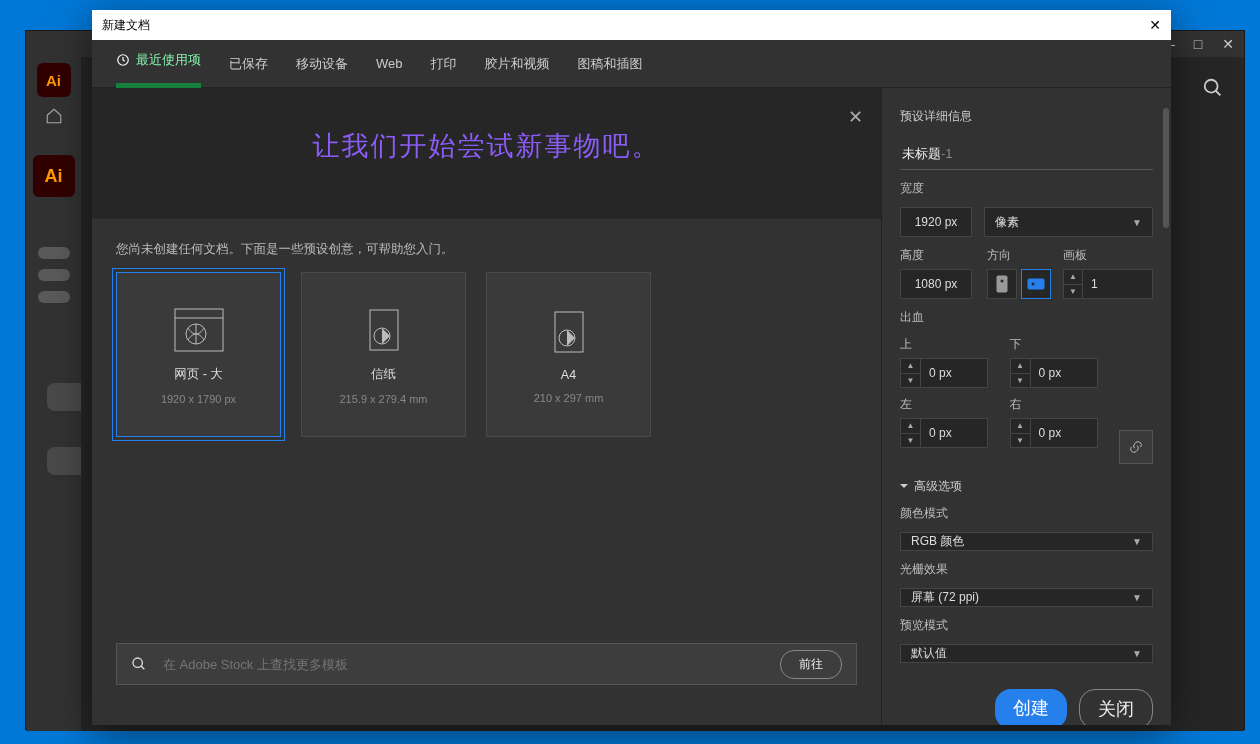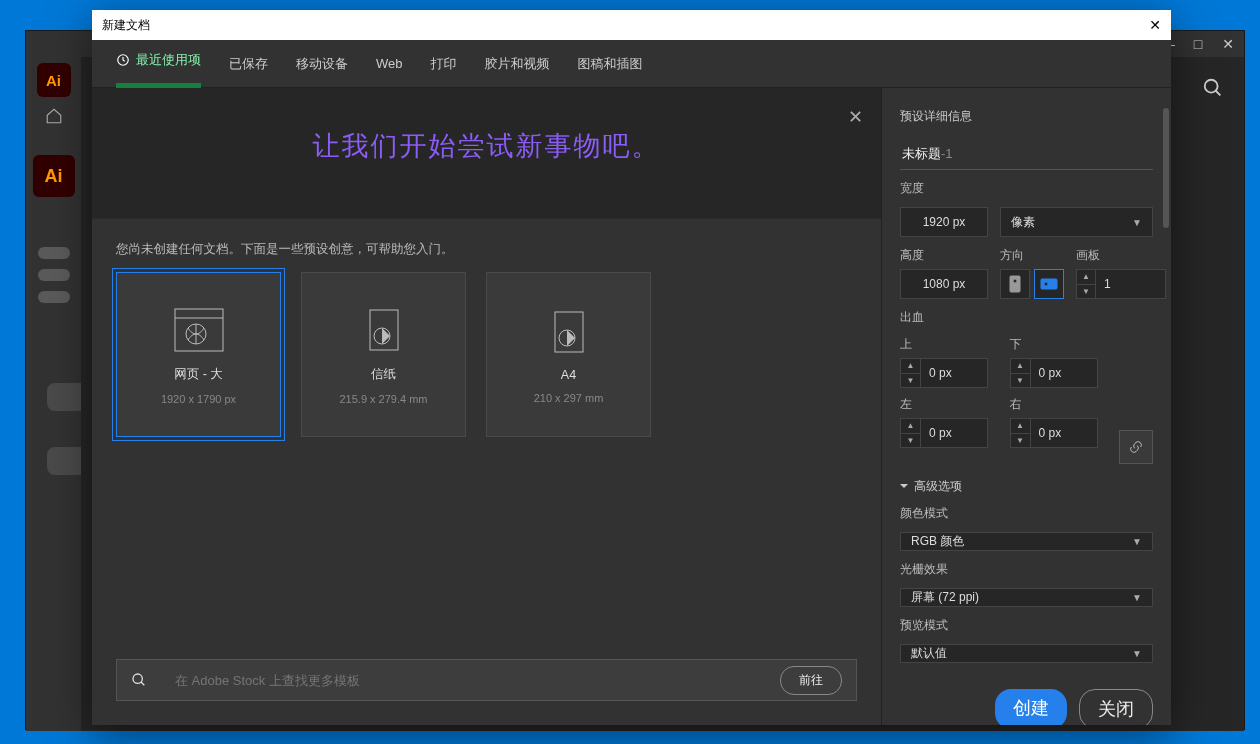--- a/index.html
+++ b/index.html
@@ -40,35 +40,35 @@
 .hint { color:#bbb; font-size:12.5px; padding:22px 24px 14px; }
 
 .cards { display:flex; gap:20px; padding:0 24px; }
 .card { width:165px; height:165px; background:#3a3a3a; border:1px solid #4a4a4a; display:flex; flex-direction:column; align-items:center; justify-content:center; gap:10px; cursor:pointer; }
 .card.sel { border:1.5px solid #2680eb; outline:1.5px solid #2680eb; outline-offset:3px;}
 .card .icon { width:52px; height:52px; display:flex; align-items:center; justify-content:center; }
 .card .icon svg { stroke:#bbb; fill:none; stroke-width:1; }
 .card .t { color:#ddd; font-size:12.5px; }
 .card .d { color:#888; font-size:11px; }
 
-.searchbar { margin:auto 24px 24px; height:42px; background:#3d3d3d; border:1px solid #555; display:flex; align-items:center; padding:0 14px; gap:28px; }
+.searchbar { margin:auto 24px 40px; height:42px; background:#3d3d3d; border:1px solid #555; display:flex; align-items:center; padding:0 14px; gap:16px; }
 .searchbar svg { width:16px;height:16px;stroke:#ddd;fill:none;stroke-width:2;}
 .searchbar input { flex:1; background:transparent; border:none; color:#aaa; font-size:13px; outline:none; }
 .gobtn { padding:5px 18px; border:1px solid #888; border-radius:14px; color:#eee; font-size:12px; cursor:pointer; }
 
 .right { width:290px; background:#323232; border-left:1px solid #222; padding:20px 18px 18px 18px; display:flex; flex-direction:column; gap:10px; overflow-y:auto; position:relative;}
 .scroll-ind{position:absolute;right:2px;top:20px;width:6px;height:120px;background:#555;border-radius:3px;}
 .lbl { color:#bbb; font-size:12px; }
 .lbl.hd { color:#ccc; margin-bottom:6px;}
 .title-input { background:transparent; border:none; border-bottom:1px solid #555; color:#eee; font-size:13px; padding:4px 2px 6px; width:100%; outline:none;}
 .title-input .sfx{color:#888;}
 .row { display:flex; gap:12px; align-items:flex-end;}
 .col { display:flex; flex-direction:column; gap:5px; flex:1;}
 .control { height:30px; background:#262626; border:1px solid #444; display:flex; align-items:center; padding:0 10px; color:#ddd; font-size:12px; position:relative;}
-.control.num { justify-content:center; width:88px; }
+.control.num { justify-content:center; width:72px; }
 .control.sel { justify-content:space-between; }
 .control .chev { color:#aaa; font-size:10px;}
 .stepbox { display:flex; width:88px;}
 .stepbox .stepper { width:20px; height:30px; background:#262626; border:1px solid #444; border-right:none; display:flex; flex-direction:column;}
 .stepper span{flex:1;display:flex;align-items:center;justify-content:center;color:#aaa;font-size:8px;cursor:pointer;}
 .stepper span:first-child{border-bottom:1px solid #444;}
 .stepbox .val { flex:1; height:30px; background:#262626; border:1px solid #444; display:flex; align-items:center; padding:0 8px; color:#ddd; font-size:12px;}
 .orient { display:flex; gap:4px;}
 .orient .o { width:30px;height:30px;background:#262626;border:1px solid #444;display:flex;align-items:center;justify-content:center;cursor:pointer;}
 .orient .o.act{border-color:#2680eb;}

